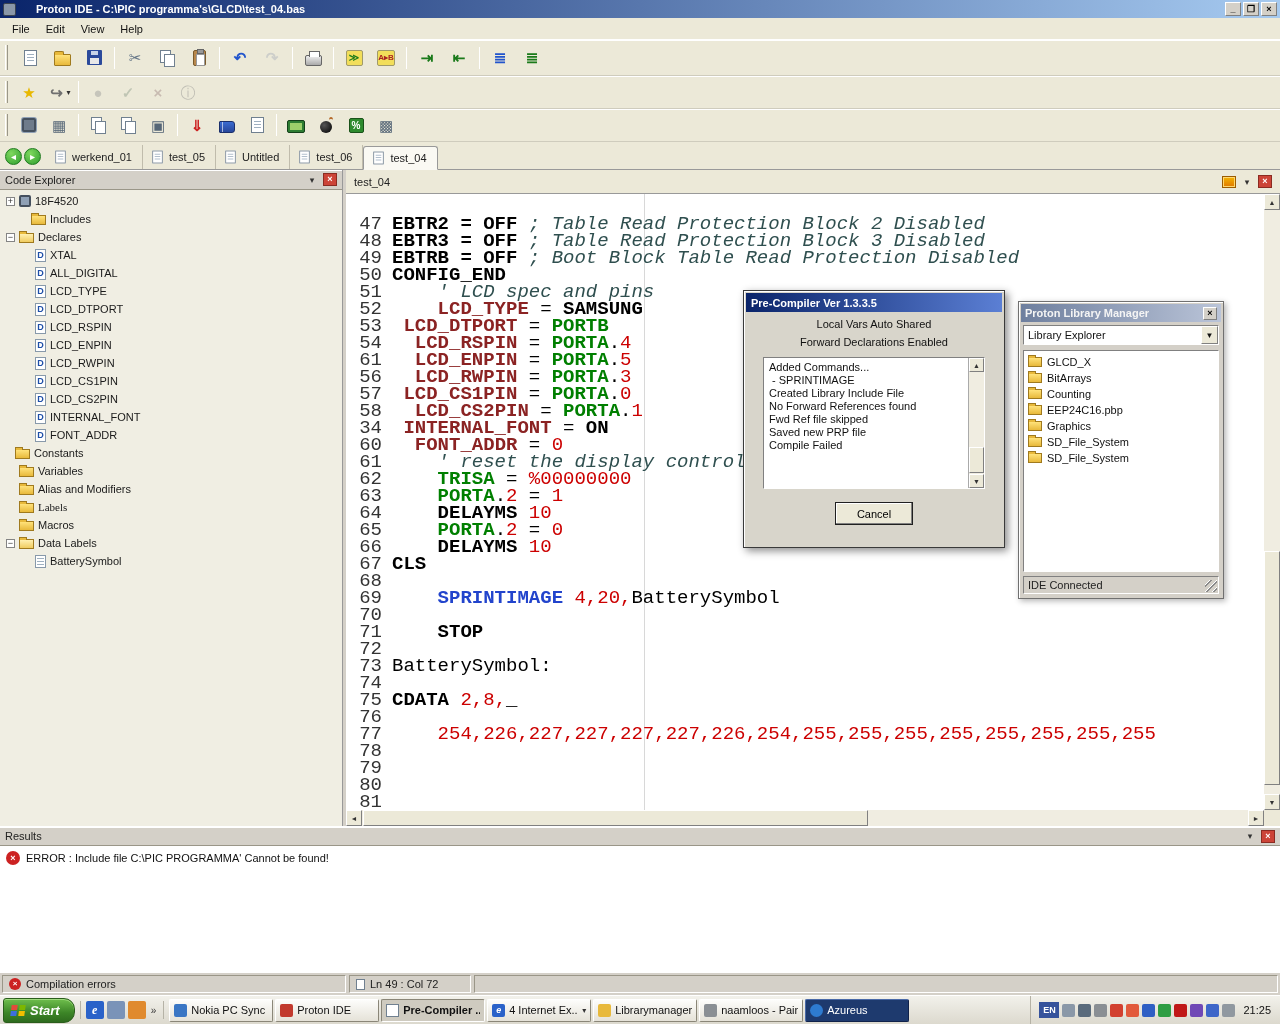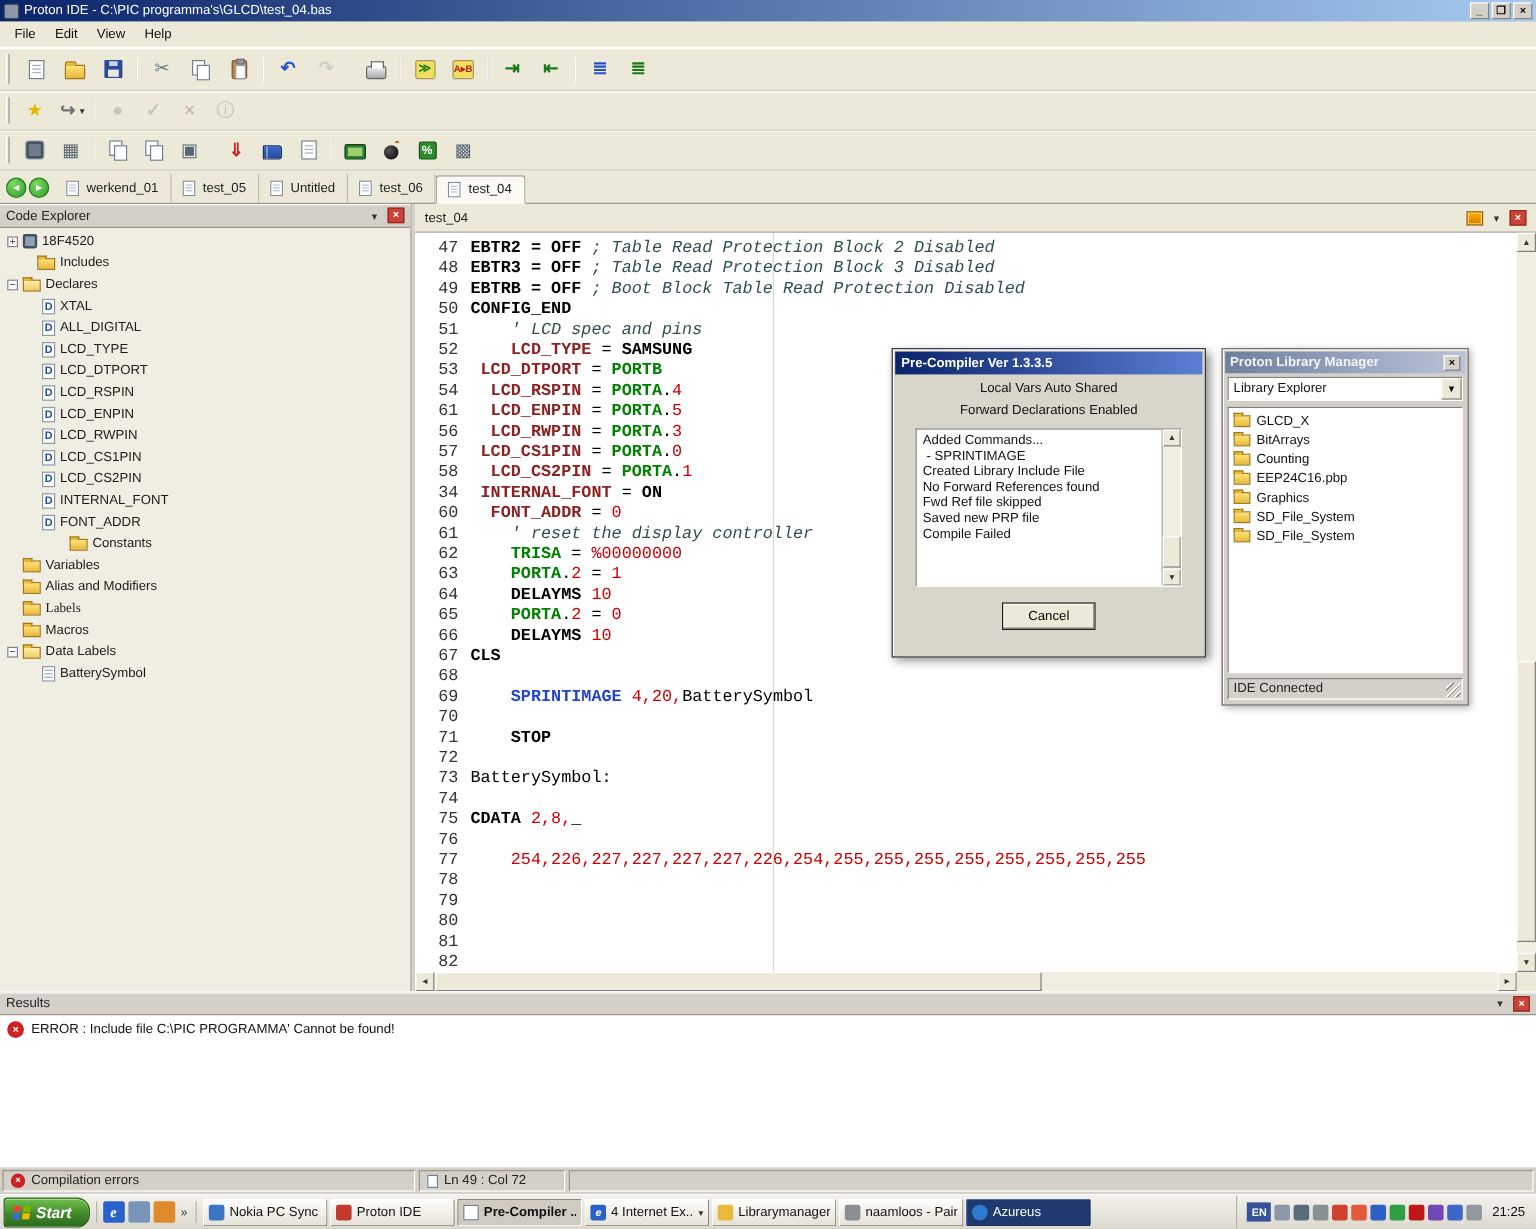--- a/index.html
+++ b/index.html
@@ -4,21 +4,21 @@
 <style>
   * { margin:0; padding:0; box-sizing:border-box; }
   html,body { width:1280px; height:1024px; }
   body { font-family:"Liberation Sans", sans-serif; background:#D4D0C8; }
   .screen { position:relative; width:1280px; height:1024px; overflow:hidden; background:#D4D0C8; }
 
   
   .titlebar { position:absolute; top:0; left:0; right:0; height:18px;
     background:linear-gradient(90deg, var(--tb-l,#0A246A), var(--tb-r,#A6CAF0));
     display:flex; align-items:center; padding:0 3px; color:#fff; }
-  .titlebar .title-text { font-size:11px; font-weight:normal; margin-left:4px; white-space:nowrap; }
+  .titlebar .title-text { font-size:11px; font-weight:bold; margin-left:20px; white-space:nowrap; }
   .app-icon { width:13px; height:13px; background:#8A97A8; border:1px solid #39424F; border-radius:2px; flex:none; }
   .win-btns { margin-left:auto; display:flex; gap:2px; }
   .win-btn { width:16px; height:14px; background:#D4D0C8; border:1px solid; border-color:#fff #808080 #808080 #fff;
     font:bold 9px/12px "Liberation Sans",sans-serif; text-align:center; color:#000; }
 
   
   .menubar { position:absolute; top:18px; left:0; right:0; height:22px; background:var(--chrome,#ECE9D8);
     display:flex; align-items:center; padding:0 4px; border-bottom:1px solid #fff; }
   .menu-item { font-size:11px; padding:3px 8px; color:#111; }
 
@@ -111,21 +111,21 @@
     box-shadow:0 3px 0 #9FB0C0, 0 6px 0 #9FB0C0; }
 
   .splitter { position:absolute; left:343px; top:0; width:3px; height:100%; background:var(--panel,#D4D0C8); cursor:col-resize; }
 
   .editor { position:absolute; left:346px; top:0; right:0; height:100%; background:#fff; }
   .editor-header { position:absolute; top:0; left:0; right:0; height:24px; background:var(--chrome,#ECE9D8);
     border-bottom:1px solid #999; display:flex; align-items:center; font-size:11px; color:#222; padding:0 8px; gap:4px; }
   .layout-ic { width:14px; height:12px; background:linear-gradient(#F4B400,#E07800); border:1px solid #9B5B00;
     box-shadow:inset 0 0 0 1px #FFD870; }
   .code-area { position:absolute; top:24px; left:0; right:16px; bottom:16px; overflow:hidden; background:#fff;
-    font-family:"Liberation Mono", monospace; font-size:14px; padding-top:5px; }
+    font-family:"Liberation Mono", monospace; font-size:19px; padding-top:22px;border-radius:31px; }
   .margin-line { position:absolute; left:298px; top:0; bottom:0; width:1px; background:#D8D8D8; }
   .code-row { display:flex; height:17px; line-height:17px; white-space:pre; position:relative; }
   .ln { width:46px; text-align:right; padding-right:10px; color:#333; flex:none; }
   .code { white-space:pre;text-align:center; }
   .s-k { color:var(--syn-keyword,#000); font-weight:bold; }
   .s-c { color:var(--syn-comment,#2F4F4F); font-style:italic; }
   .s-m { color:var(--syn-declare,#8B2323); font-weight:bold; }
   .s-g { color:var(--syn-port,#007F00); font-weight:bold; }
   .s-n { color:var(--syn-number,#CC0000); }
   .s-b { color:var(--syn-command,#2244CC); font-weight:bold; }
@@ -145,21 +145,21 @@
     color:#fff; font-size:11px; font-weight:bold; display:flex; align-items:center; padding:0 5px; }
   .dlg-line { font-size:11px; color:#111; text-align:center; margin-top:6px; }
   .dlg-list { width:222px; height:132px; margin:9px auto 0; background:#fff; border:1px solid; border-color:#808080 #fff #fff #808080;
     position:relative; overflow:hidden; font-size:11px; padding:3px 20px 0 5px; }
   .dlg-item { line-height:13px; white-space:pre; color:#111; }
   .dlg-scroll { position:absolute; top:0; right:0; bottom:0; width:16px; background:#F0EDE1; border-left:1px solid #aaa; }
   .dlg-cancel { display:block; margin:13px auto 0; width:78px; height:23px; background:var(--chrome,#ECE9D8);
     border:1px solid #202020; box-shadow:inset -1px -1px 0 #808080, inset 1px 1px 0 #fff; font-size:11px; color:#000; }
 
   
-  .lib { position:absolute; left:1018px; top:290px; width:206px; height:298px; background:var(--panel,#D4D0C8);
+  .lib { position:absolute; left:1018px; top:301px; width:206px; height:298px; background:var(--panel,#D4D0C8);
     border:1px solid #707070; box-shadow:2px 2px 6px rgba(0,0,0,.3), inset 1px 1px 0 #fff; z-index:50; }
   .lib-title { height:18px; margin:2px; background:linear-gradient(90deg, var(--it-l,#6E7F9E), var(--it-r,#BAC4D8));
     color:#F4F4F4; font-size:11px; font-weight:bold; display:flex; align-items:center; padding:0 4px; }
   .lib-close { margin-left:auto; width:14px; height:13px; background:#D4D0C8; border:1px solid; border-color:#fff #808080 #808080 #fff;
     font:bold 9px/11px "Liberation Sans",sans-serif; text-align:center; padding:0; color:#000; }
   .lib-combo { margin:3px 4px 0; height:20px; background:#fff; border:1px solid; border-color:#808080 #fff #fff #808080;
     display:flex; align-items:center; font-size:11px; padding-left:4px; color:#111; }
   .combo-arrow { margin-left:auto; width:17px; height:18px; background:var(--chrome,#ECE9D8); border:1px solid;
     border-color:#fff #808080 #808080 #fff; font-size:8px; display:flex; align-items:center; justify-content:center; padding:0; }
   .lib-list { position:absolute; top:48px; left:4px; right:4px; bottom:26px; background:#fff; border:1px solid;
@@ -463,21 +463,21 @@
           <div class="tree-row" style="padding-left: 22px;">
             <span class="expander blank"></span>
             <span class="tico tico-declare">D</span>
             <span class="tree-label">INTERNAL_FONT</span>
           </div>
           <div class="tree-row" style="padding-left: 22px;">
             <span class="expander blank"></span>
             <span class="tico tico-declare">D</span>
             <span class="tree-label">FONT_ADDR</span>
           </div>
-          <div class="tree-row" style="padding-left: 22px; margin-left: 23px;">
+          <div class="tree-row" style="padding-left: 2px;">
             <span class="expander blank"></span>
             <span class="tico tico-folder"></span>
             <span class="tree-label">Constants</span>
           </div>
           <div class="tree-row" style="padding-left: 6px;">
             <span class="expander blank"></span>
             <span class="tico tico-folder"></span>
             <span class="tree-label">Variables</span>
           </div>
           <div class="tree-row" style="padding-left: 6px;">

